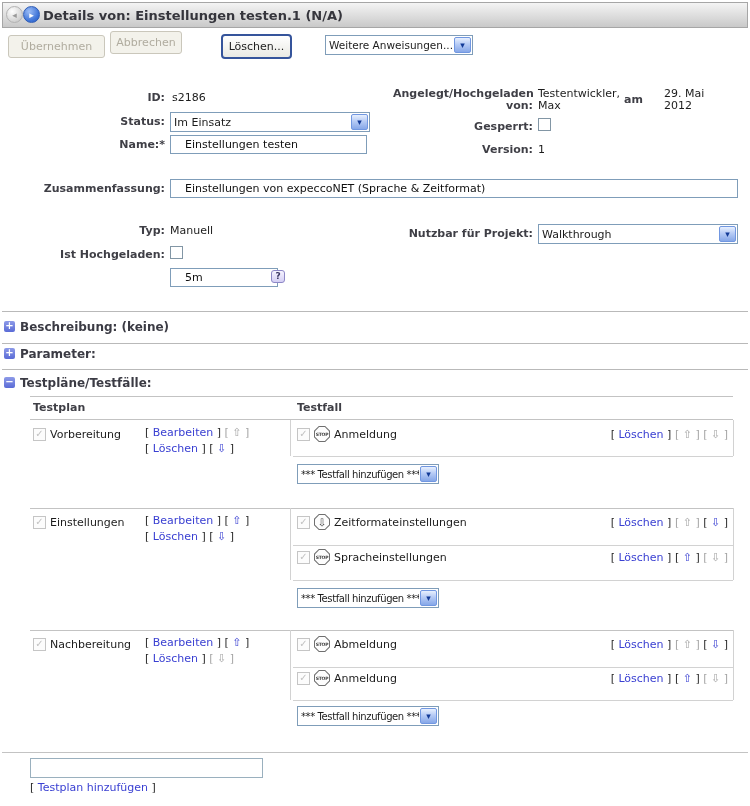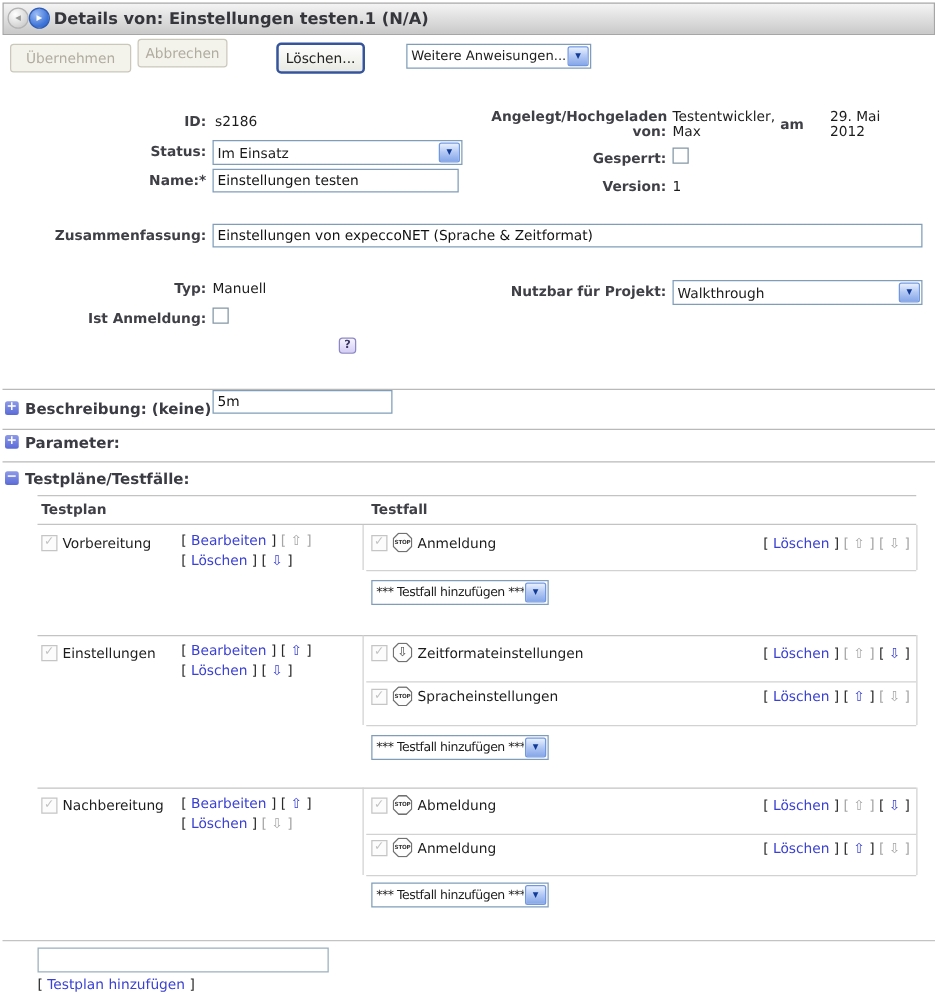--- a/index.html
+++ b/index.html
@@ -18,21 +18,21 @@
   .btn.dis{background:#f3f2eb;border:1px solid #cac7bb;border-radius:3px;color:#b0ac9f}
   .btn.def{background:linear-gradient(#ffffff,#e9e9e3);border:2px solid #35549b;border-radius:4px;color:#222}
   
   .lbl{position:absolute;font-weight:bold;color:#3f3f46;text-align:right;line-height:12px}
   .val{position:absolute;line-height:12px}
   
   .hline{position:absolute;height:1px;background:#c3c3c3}
   .vline{position:absolute;width:1px;background:#d2d2d2}
   
   .xpin{position:absolute;box-sizing:border-box;border:1px solid #7f9db9;height:19px;background:#fff;
-        font:11px "DejaVu Sans",sans-serif;padding:1px 3px;color:#111}
+        font:11px "DejaVu Sans",sans-serif;padding:1px 14px;color:#111}
   .xpsel{position:absolute;box-sizing:border-box;height:20px;border:1px solid #7f9db9;background:#fff;
          display:flex;align-items:center;cursor:default}
   .xpsel .st{flex:1;padding:0 3px;white-space:nowrap;overflow:hidden}
   .xpsel .sa{width:17px;align-self:stretch;margin:1px;border-radius:2px;box-sizing:border-box;
              background:linear-gradient(#e8f0fe,#b6cbf5 45%,#86a7e8);border:1px solid #7197e1;
              display:flex;align-items:center;justify-content:center;color:#123a97;font-size:9px;font-weight:bold}
   .xpsel.sm .st{font-size:10px;letter-spacing:-0.4px}
   
   .cbx{position:absolute;width:13px;height:13px;box-sizing:border-box;border:1px solid #8296a5;background:#fff;
        font-size:10px;line-height:10px;text-align:center}
@@ -120,24 +120,24 @@
   <input class="xpin" style="left: 170px; top: 179px; width: 568px;" value="Einstellungen von expeccoNET (Sprache &amp; Zeitformat)">
 
   <div class="lbl" style="left:5px;width:160px;top:225px">Typ:</div>
   <div class="val" style="left:170px;top:225px">Manuell</div>
   <div class="lbl" style="left:373px;width:160px;top:228px">Nutzbar für Projekt:</div>
   <div class="xpsel" style="left:538px;top:224px;width:200px">
     <span class="st">Walkthrough</span>
     <span class="sa">▾</span>
   </div>
 
-  <div class="lbl" style="left:5px;width:160px;top:249px">Ist Anmeldung:</div>
+  <div class="lbl" style="left:5px;width:160px;top:249px">Ist Hochgeladen:</div>
   <span class="cbx" style="left:170px;top:246px"></span>
 
-  <input class="xpin" style="left: 170px; top: 268px; width: 144px; margin-top: 44px;" value="5m">
+  <input class="xpin" style="left: 170px; top: 268px; width: 108px;" value="5m">
   <span class="helpico" style="left:271px;top:270px"><span>?</span></span>
 
   <div class="hline" style="left:2px;top:311px;width:746px;background:#b9b9b9"></div>
   <span class="secico" style="left:4px;top:321px"><span>+</span></span>
   <div class="sechdr" style="left:20px;top:320px">Beschreibung: (keine)</div>
   <div class="hline" style="left:2px;top:343px;width:746px;background:#b9b9b9"></div>
   <span class="secico" style="left:4px;top:348px"><span>+</span></span>
   <div class="sechdr" style="left:20px;top:347px">Parameter:</div>
   <div class="hline" style="left:2px;top:369px;width:746px;background:#b9b9b9"></div>
   <span class="secico" style="left:4px;top:377px"><span>−</span></span>

